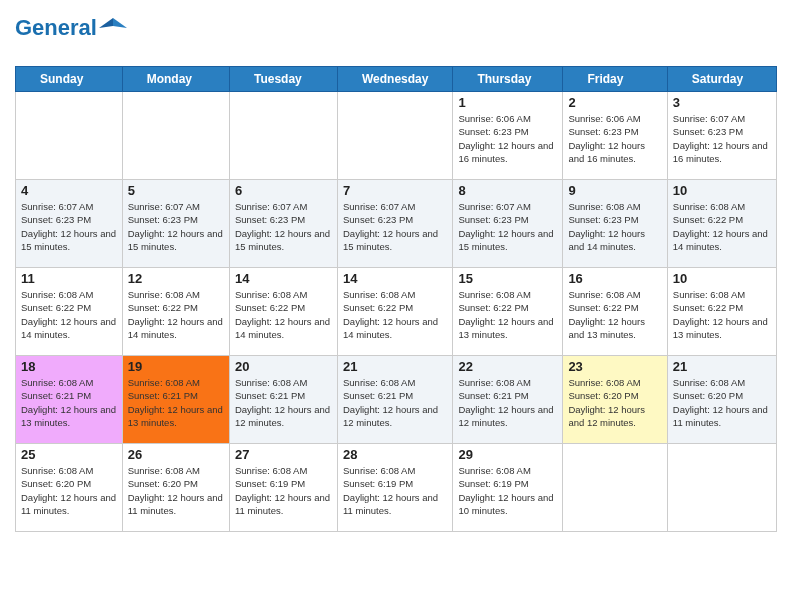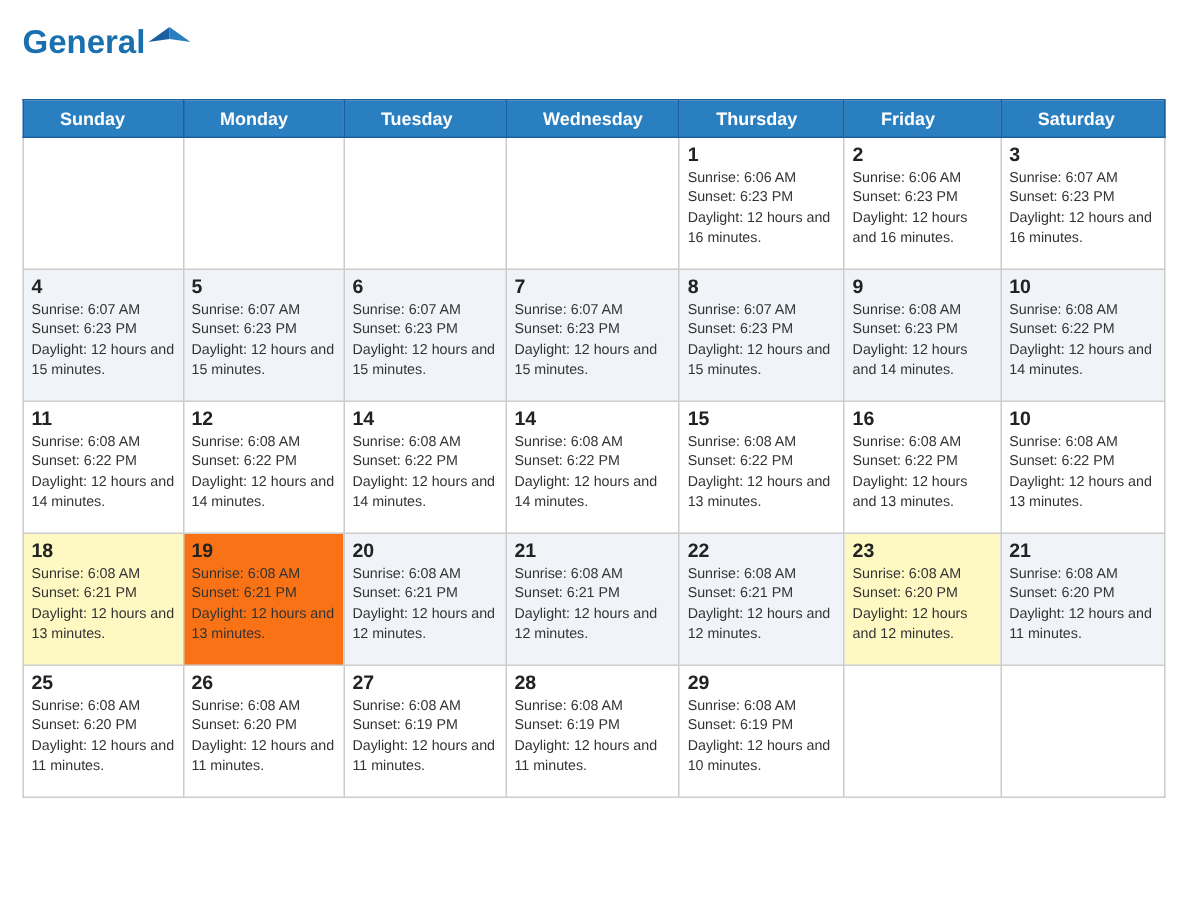--- a/index.html
+++ b/index.html
@@ -201,21 +201,21 @@
           <td>
             <span class="day-num">16</span>
             <div class="day-info">Sunrise: 6:08 AM<br>Sunset: 6:22 PM<br>Daylight: 12 hours and 13 minutes.</div>
           </td>
           <td>
             <span class="day-num">10</span>
             <div class="day-info">Sunrise: 6:08 AM<br>Sunset: 6:22 PM<br>Daylight: 12 hours and 13 minutes.</div>
           </td>
         </tr>
         <tr>
-          <td style="background: #fef9c3;">
+          <td style="background: #f0abfc;">
             <span class="day-num">18</span>
             <div class="day-info">Sunrise: 6:08 AM<br>Sunset: 6:21 PM<br>Daylight: 12 hours and 13 minutes.</div>
           </td>
           <td style="background: #f97316;">
             <span class="day-num">19</span>
             <div class="day-info">Sunrise: 6:08 AM<br>Sunset: 6:21 PM<br>Daylight: 12 hours and 13 minutes.</div>
           </td>
           <td style="background: rgb(240, 244, 248);">
             <span class="day-num">20</span>
             <div class="day-info">Sunrise: 6:08 AM<br>Sunset: 6:21 PM<br>Daylight: 12 hours and 12 minutes.</div>

